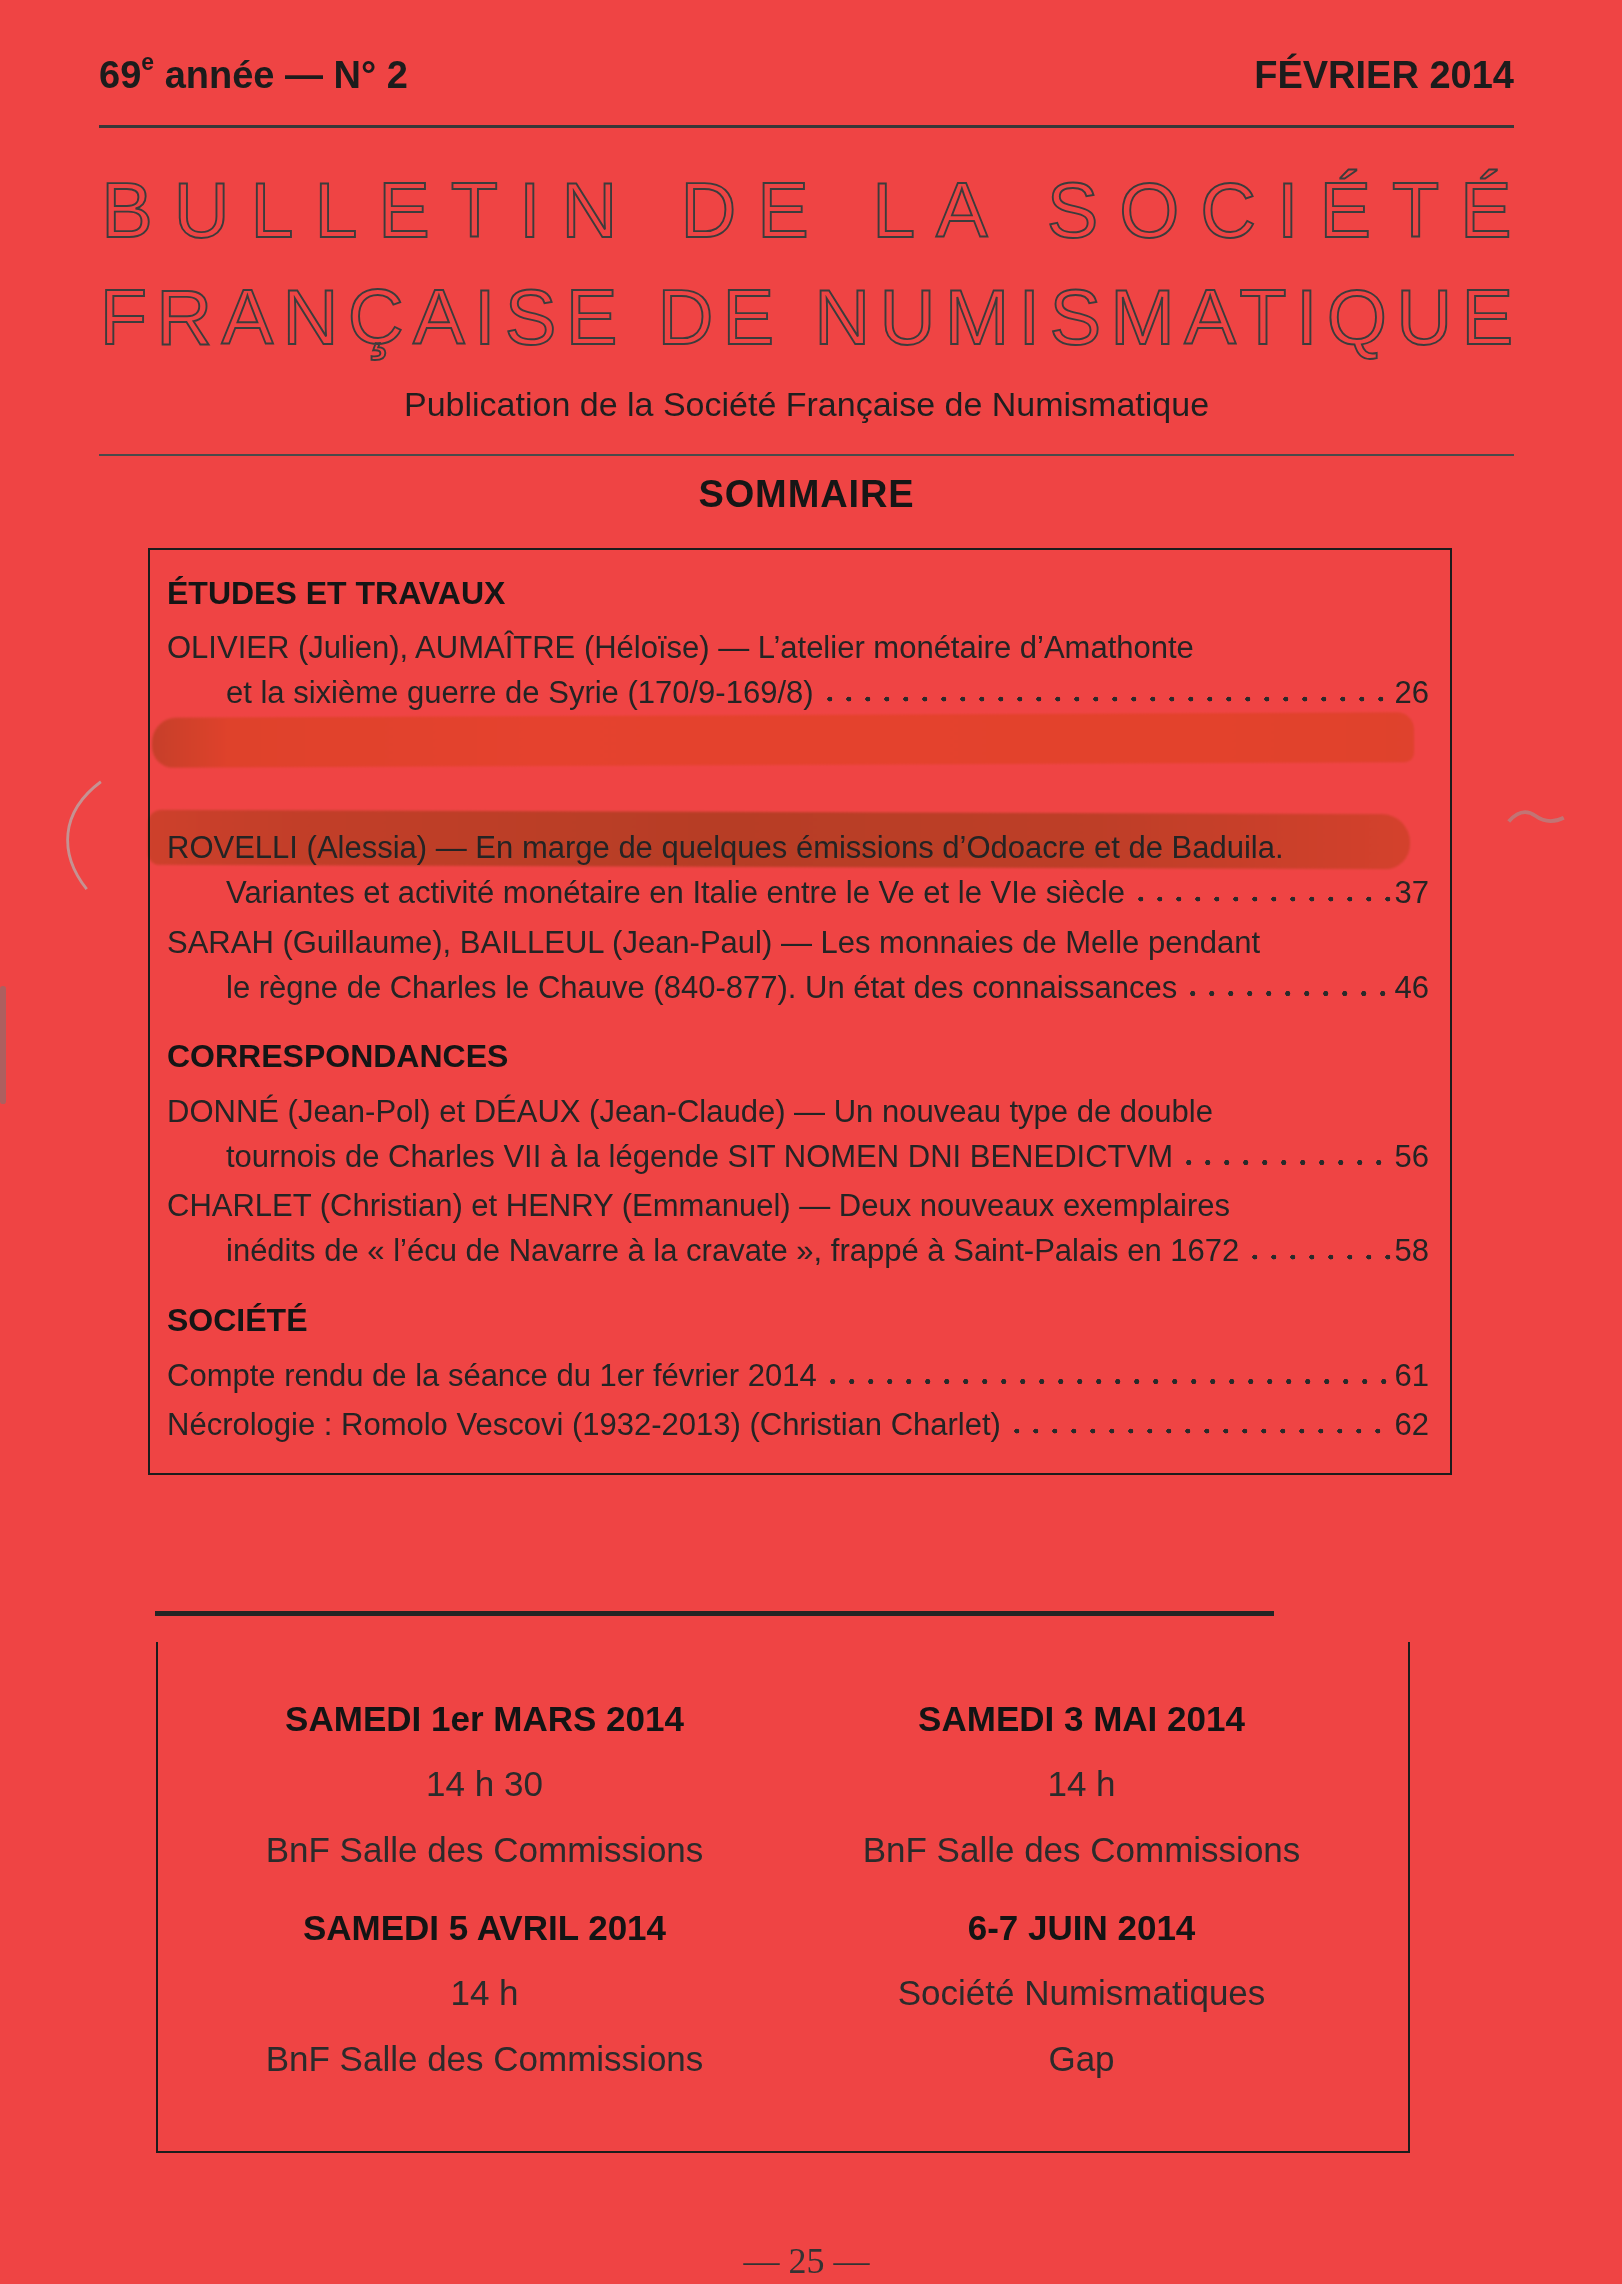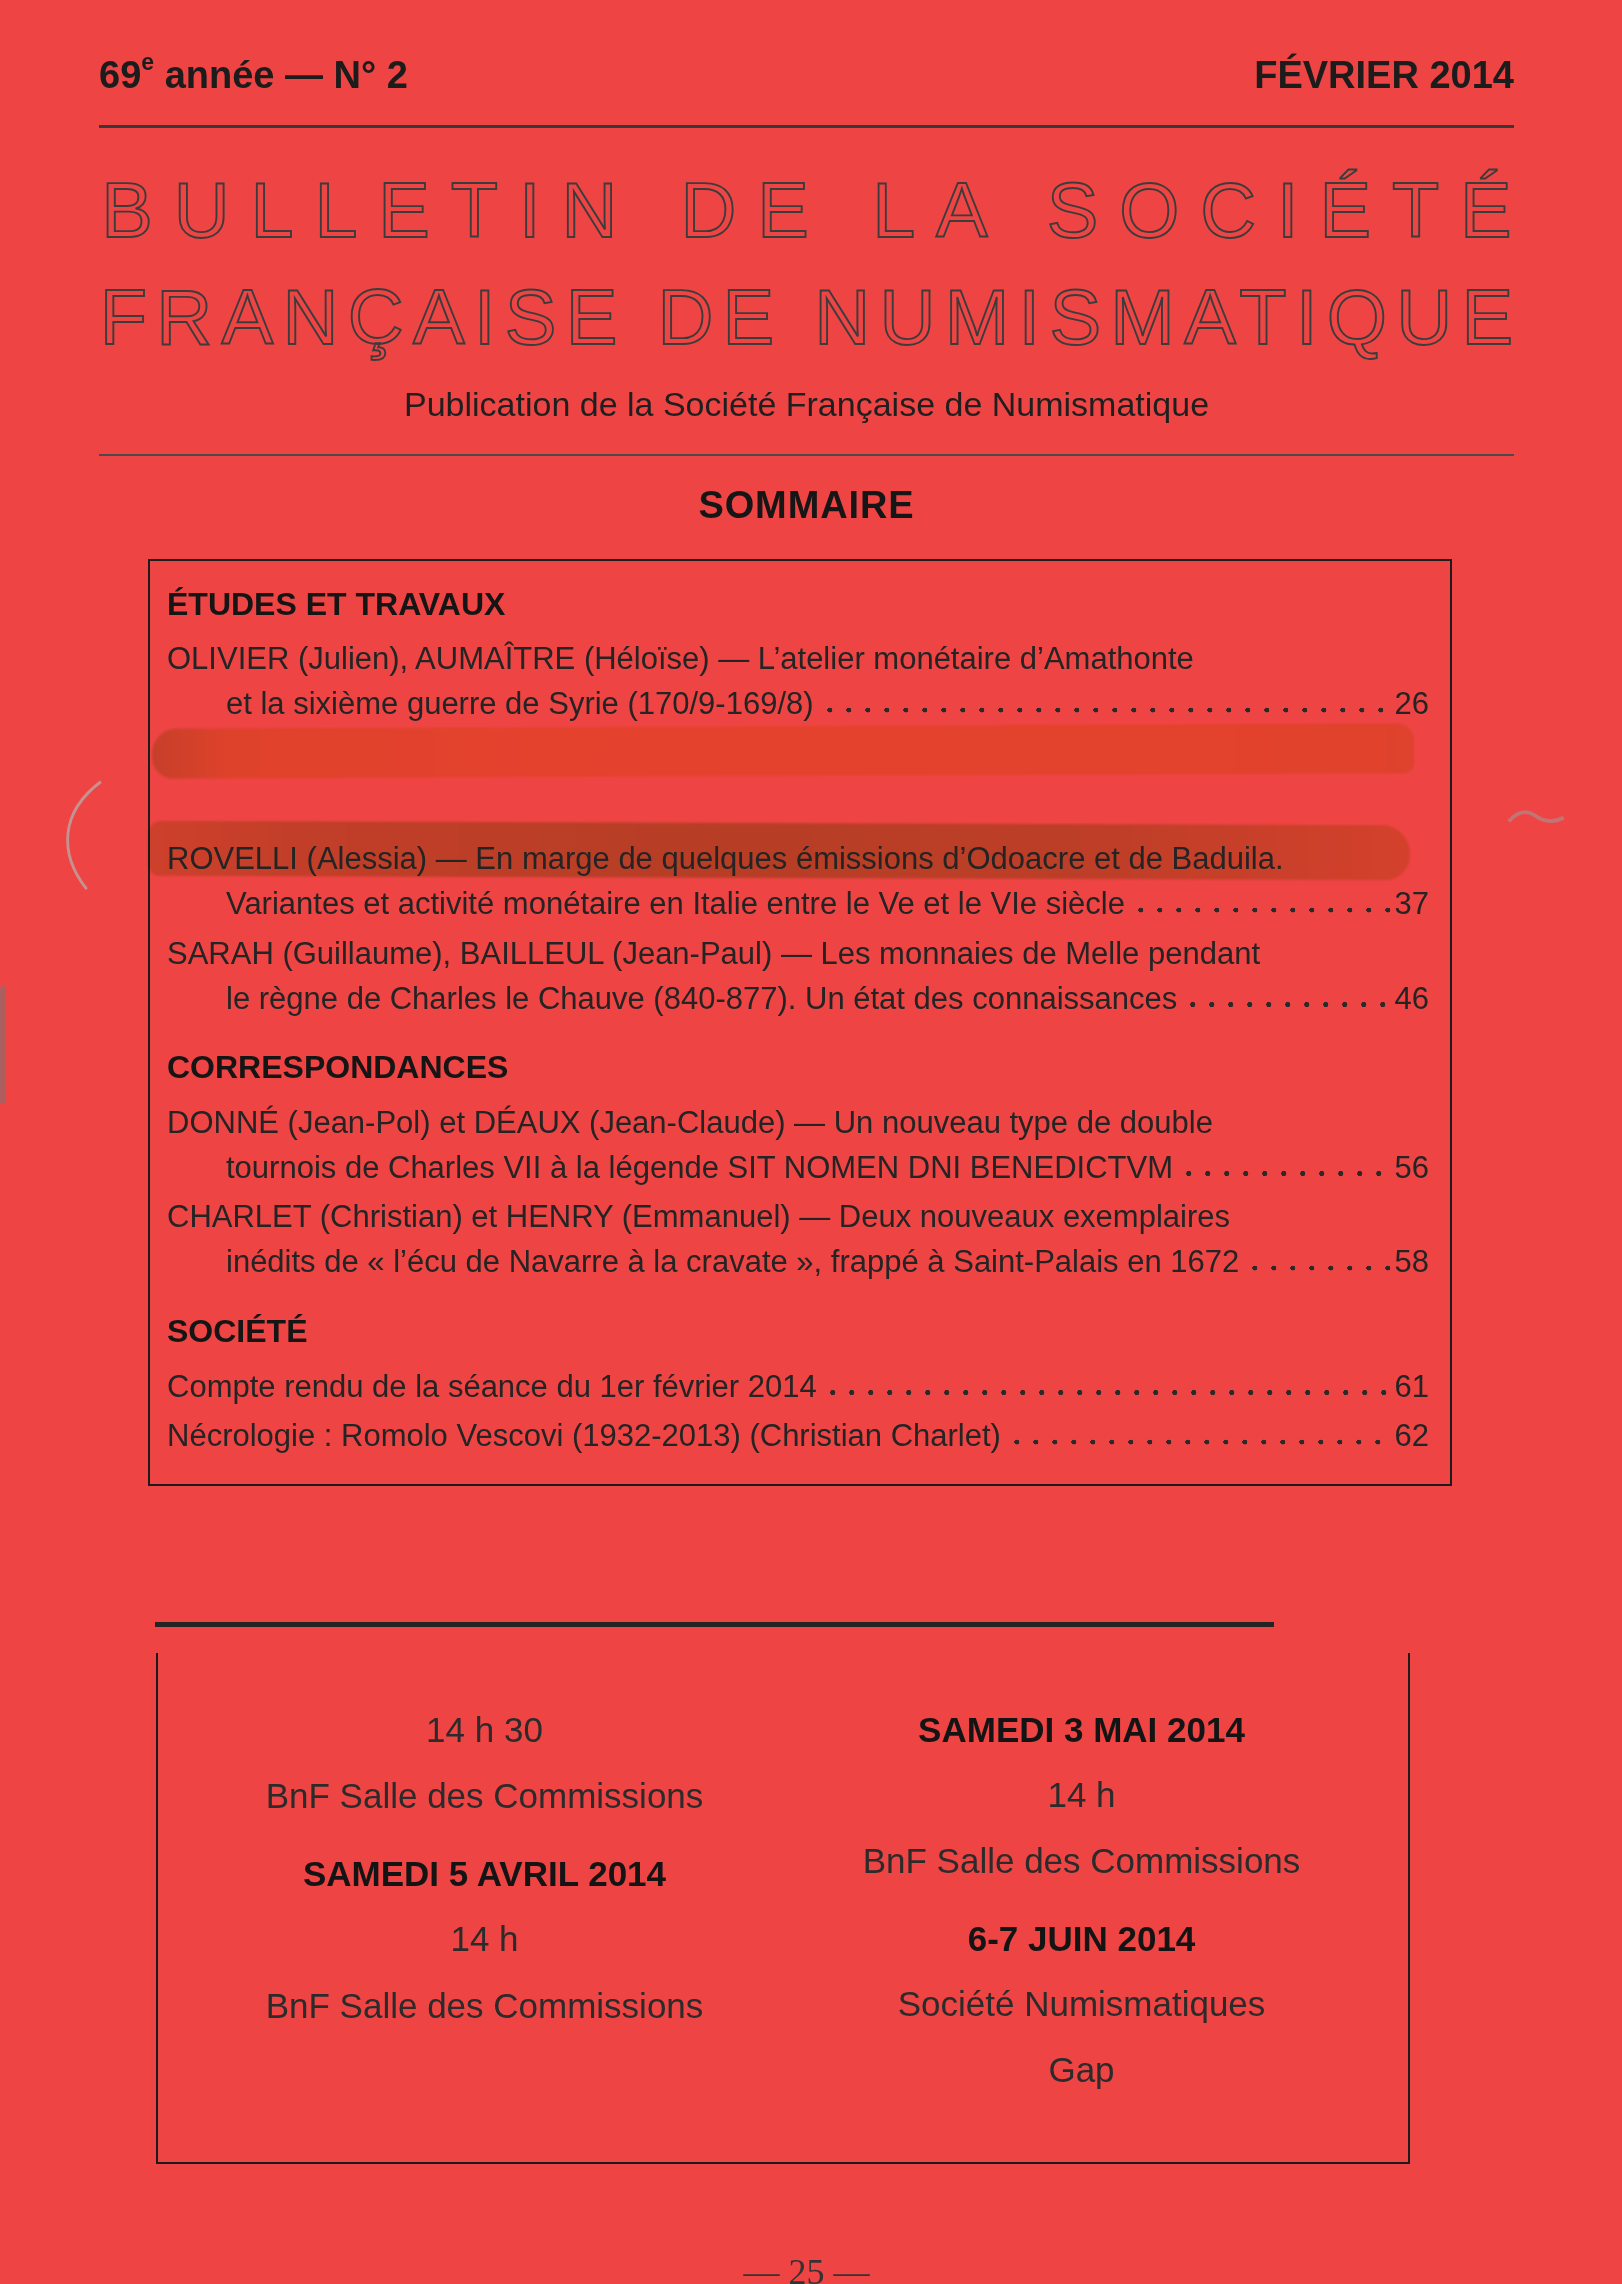--- a/index.html
+++ b/index.html
@@ -21,21 +21,21 @@
   .masthead{margin-top:32px;}
   .masthead svg{display:block;margin:0 auto;}
   .masthead svg + svg{margin-top:5.7px;}
   .outline-text{
     font-family:"Liberation Sans",sans-serif;
     font-size:82px;fill:none;stroke:#3c3c3c;stroke-width:2px;
   }
   .subtitle{text-align:center;font-size:34px;margin-top:15px;color:#1f1f1f;}
 
   .sommaire-title{text-align:center;font-weight:bold;font-size:38px;
-                  margin-top:28px;letter-spacing:0.9px;color:#161616;}
+                  margin-top:17px;letter-spacing:0.9px;color:#161616;}
 
   
   .toc-box{margin:32px 62px 0 49px;border:2.8px solid #1c1c1c;
            padding:13.2px 21px 21px 17px;font-size:31px;line-height:45px;}
   .toc-heading{font-weight:bold;font-size:32px;
                margin:7.6px 0 9.5px;color:#151515;}
   .toc-section + .toc-section{margin-top:24.6px;}
   .toc-entry{margin-bottom:4.7px;position:relative;}
   .e-l2{display:flex;align-items:baseline;padding-left:59px;}
   .e-l2.no-indent{padding-left:0;}
@@ -184,20 +184,21 @@
 
     <div class="seances">
       <div class="seances-titlebar">
         <span class="tb-line-left"></span>
         <span class="tb-line-right"></span>
         <span class="tb-gap"></span>
       </div>
       <div class="seances-cols">
         <div class="col">
           <div class="ev">
+            <div class="ev-date">SAMEDI 1er MARS 2014</div>
             <div class="ev-line">14 h 30</div>
             <div class="ev-line">BnF Salle des Commissions</div>
           </div>
           <div class="ev">
             <div class="ev-date">SAMEDI 5 AVRIL 2014</div>
             <div class="ev-line">14 h</div>
             <div class="ev-line">BnF Salle des Commissions</div>
           </div>
         </div>
         <div class="col">

